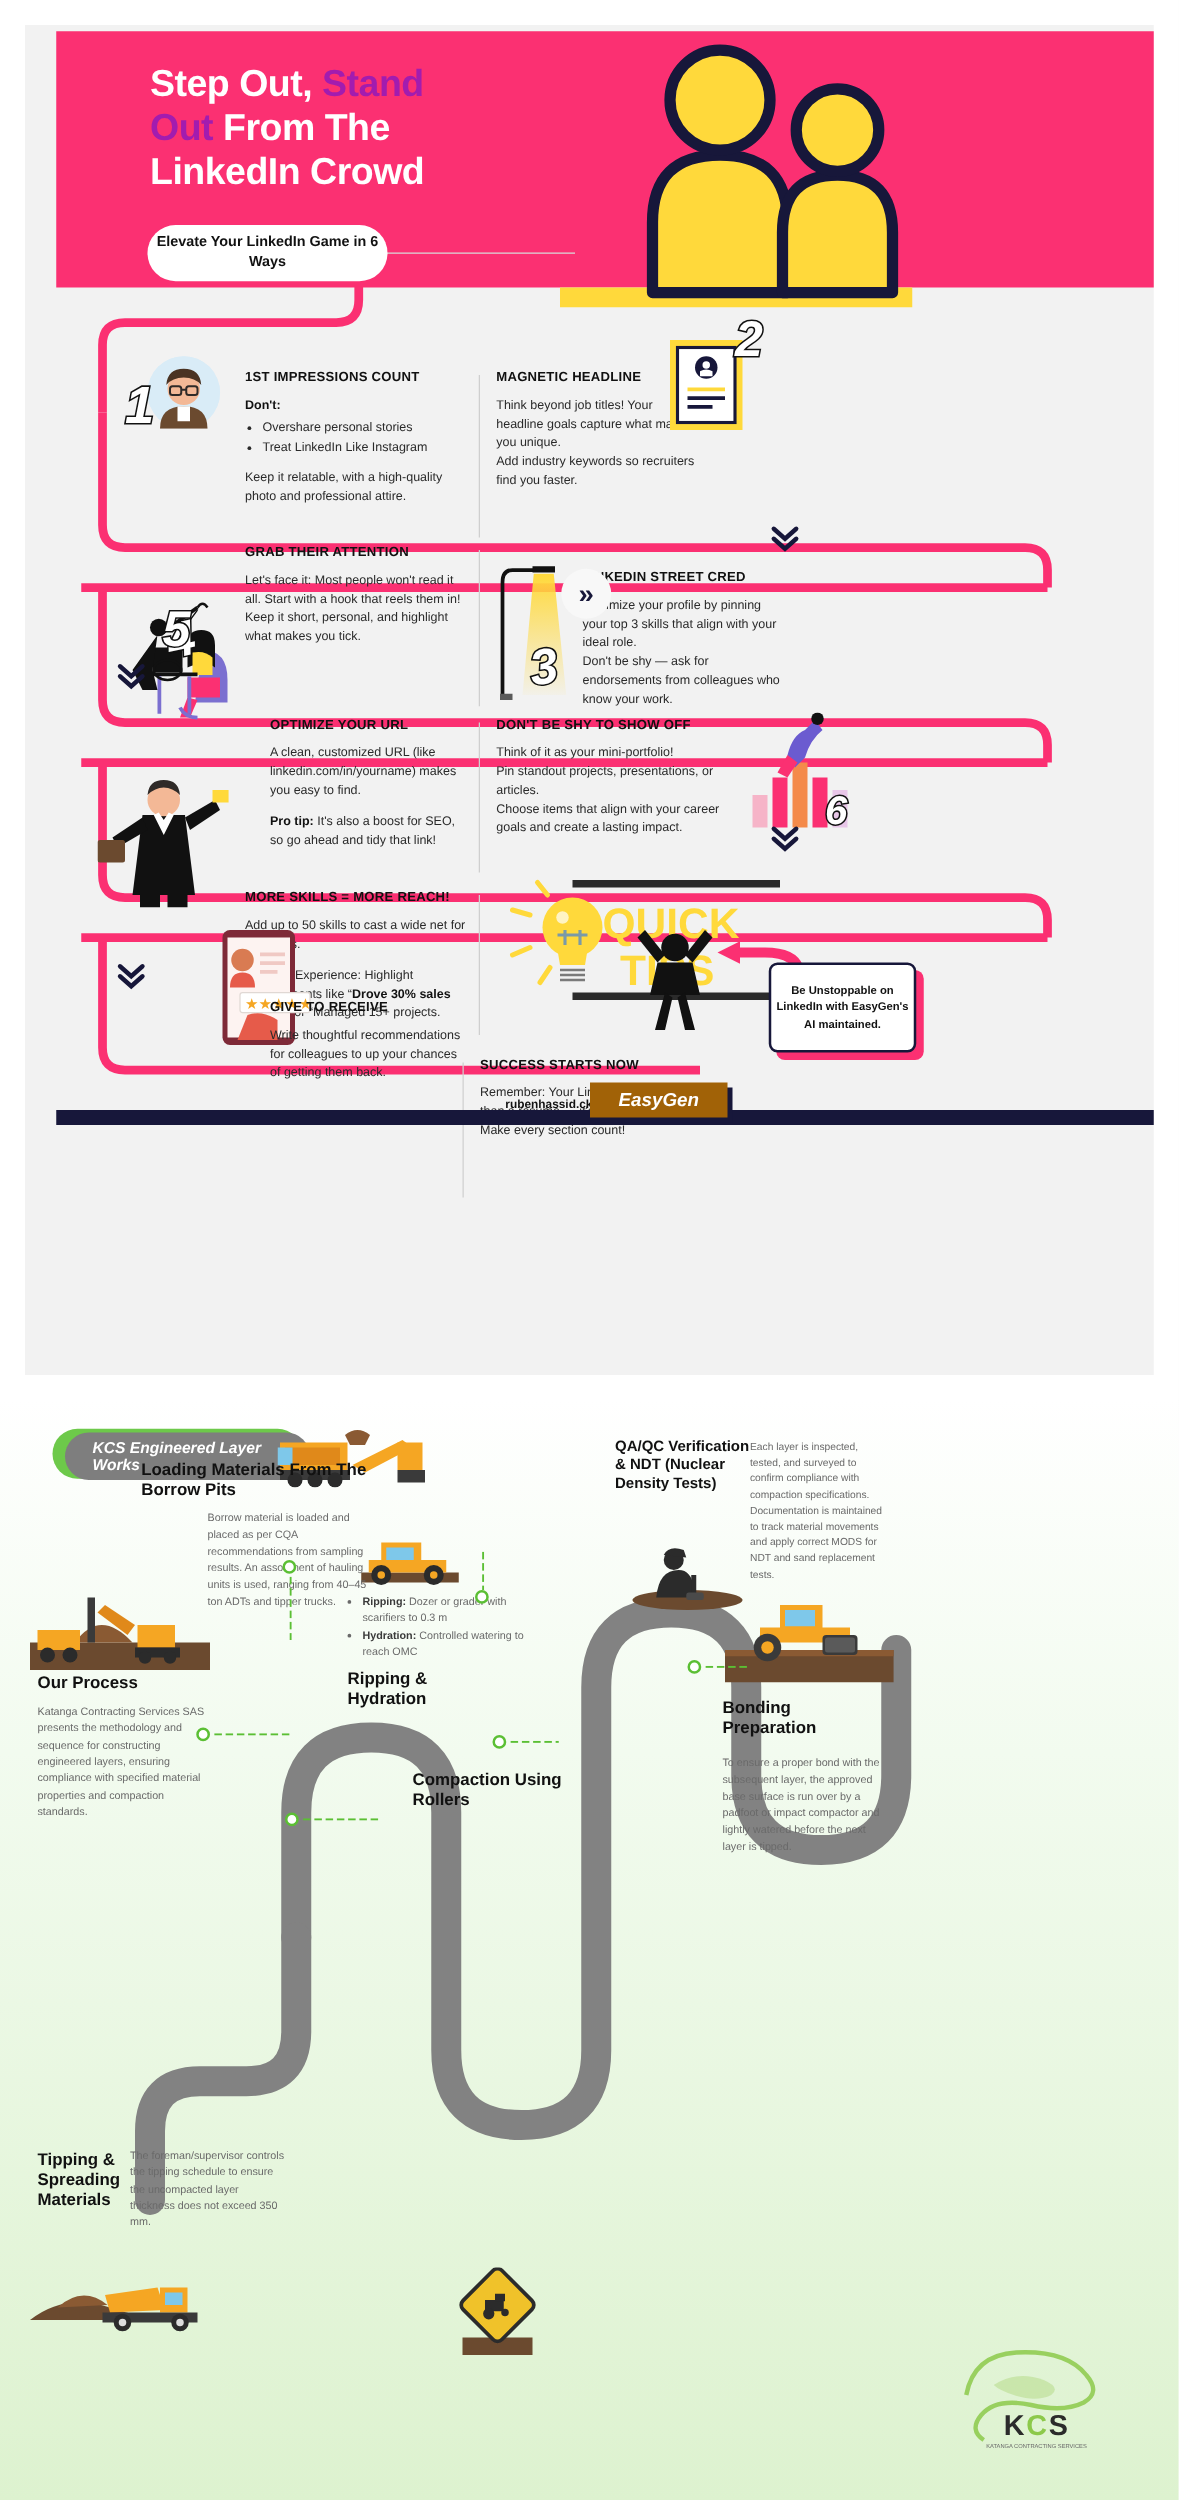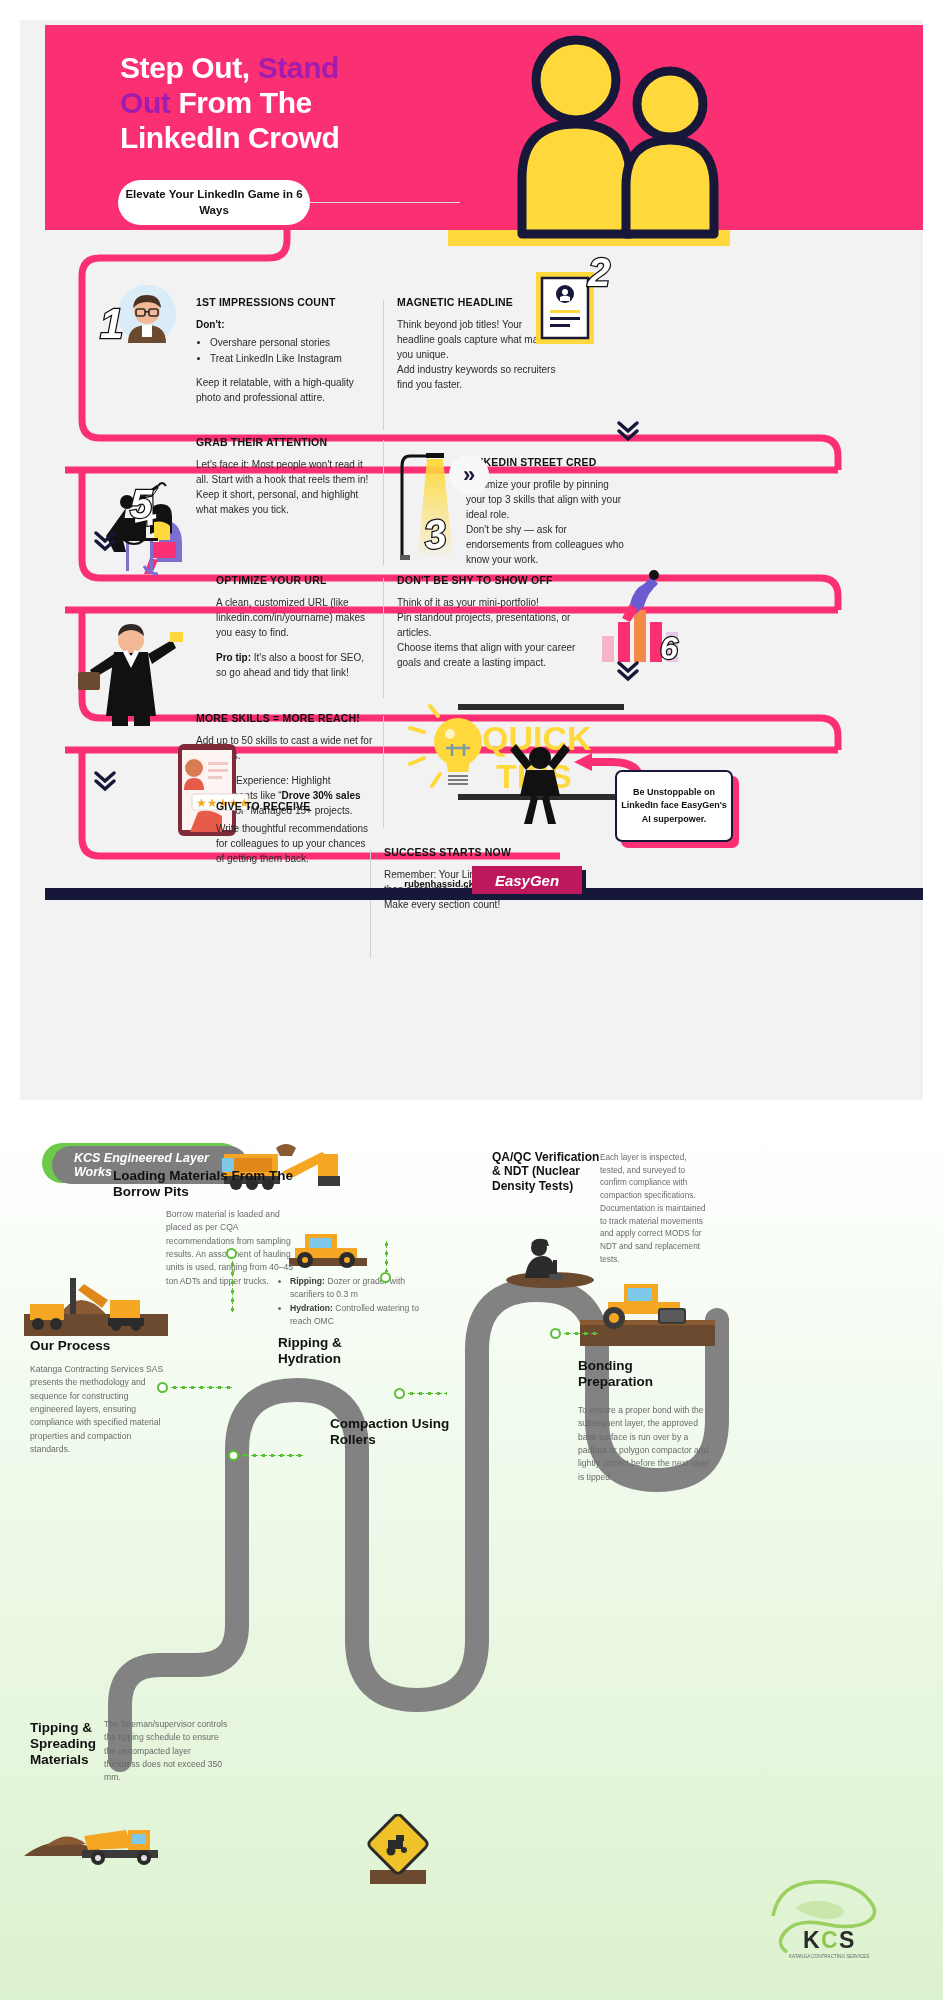--- a/index.html
+++ b/index.html
@@ -91,21 +91,21 @@
     -webkit-text-stroke:2.5px #111;
     paint-order:stroke fill;
   }
 
   .i1-foot-url {
     position:absolute; left:0; top:878px; width:903px;
     text-align:center; font-size:9.5px; font-weight:bold; color:#111; z-index:6;
   }
   .easygen {
     position:absolute; left:472px; top:866px;
-    width:110px; height:28px; background:#be185d;
+    width:110px; height:28px; background:#a16207;
     display:flex; align-items:center; justify-content:center;
     color:#fff; font-weight:bold; font-size:15px; font-style:italic;
     z-index:7;
     box-shadow:4px 4px 0 #17173a;
   }
   .bubble {
     position:absolute; left:615px; top:770px;
     width:118px; height:72px;
     background:#fff; border:2.5px solid #17173a; border-radius:7px;
     display:flex; align-items:center; justify-content:center;
@@ -432,21 +432,21 @@
     </svg>
   </div>
 
   <div style="position:absolute;left:572px;top:752px;width:70px;height:40px;z-index:6;">
     <svg width="70" height="40" viewBox="0 0 70 40">
       <path d="M68 30 Q68 10 40 10 L14 10" stroke="#fb3072" stroke-width="8" fill="none"></path>
       <path d="M2 10 L20 1 L20 19 Z" fill="#fb3072"></path>
     </svg>
   </div>
 
-  <div class="bubble">Be Unstoppable on LinkedIn face EasyGen's AI superpower.</div>
+  <div class="bubble">Be Unstoppable on LinkedIn with EasyGen's AI maintained.</div>
 
   <div class="i1-foot-url">rubenhassid.ck.page</div>
   <div class="easygen">EasyGen</div>
   <div class="i1-bottombar"></div>
 </section>
 
 <section id="info2">
   <div class="k-badge-shadow" style="top:23px;"></div>
   <div class="k-badge" style="top:26px;">KCS Engineered Layer Works</div>
 
@@ -554,21 +554,21 @@
     </svg>
   </div>
 
   <div style="position:absolute;left:330px;top:296px;width:120px;z-index:5;">
     <div class="k-h" style="font-size:13.5px;">Compaction Using Rollers</div>
   </div>
 
   <div style="position:absolute;left:578px;top:238px;width:130px;z-index:5;">
     <div class="k-h" style="font-size:13.5px;">Bonding Preparation</div>
   </div>
-  <div style="position:absolute;left:578px;top:284px;width:135px;font-size:8.6px;z-index:5;" class="k-b">To ensure a proper bond with the subsequent layer, the approved base surface is run over by a padfoot or polygon compactor and lightly correct before the next layer is tipped.</div>
+  <div style="position:absolute;left:578px;top:284px;width:135px;font-size:8.6px;z-index:5;" class="k-b">To ensure a proper bond with the subsequent layer, the approved base surface is run over by a padfoot or impact compactor and lightly watered before the next layer is tipped.</div>
   <div style="position:absolute;left:580px;top:148px;width:135px;height:78px;z-index:4;">
     <svg width="135" height="78" viewBox="0 0 135 78">
       <rect x="0" y="52" width="135" height="26" fill="#6b4a2f"></rect>
       <rect x="0" y="52" width="135" height="5" fill="#8a5a33"></rect>
       <rect x="44" y="16" width="34" height="22" fill="#f5a623"></rect>
       <rect x="48" y="20" width="24" height="13" fill="#7ec8ea"></rect>
       <rect x="28" y="34" width="72" height="12" fill="#f5a623"></rect>
       <circle cx="34" cy="50" r="11" fill="#3a3a3a"></circle>
       <circle cx="34" cy="50" r="5" fill="#f5a623"></circle>
       <rect x="78" y="40" width="28" height="16" rx="3" fill="#3a3a3a"></rect>

